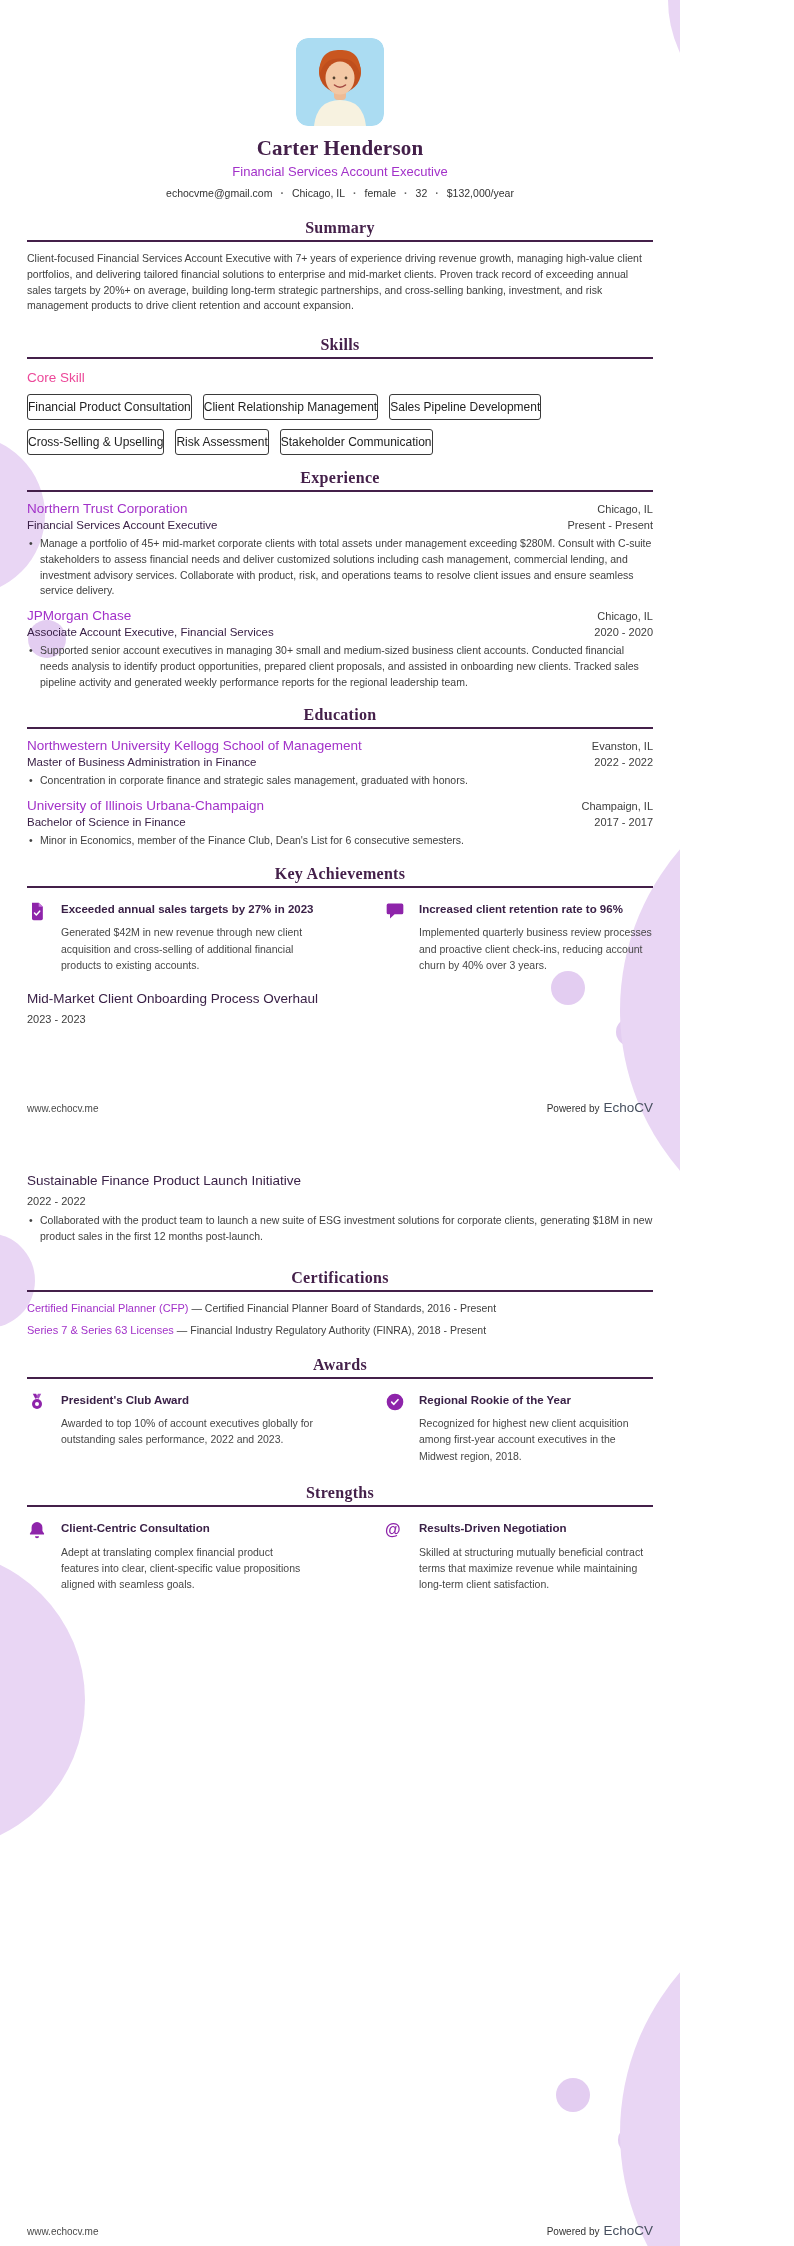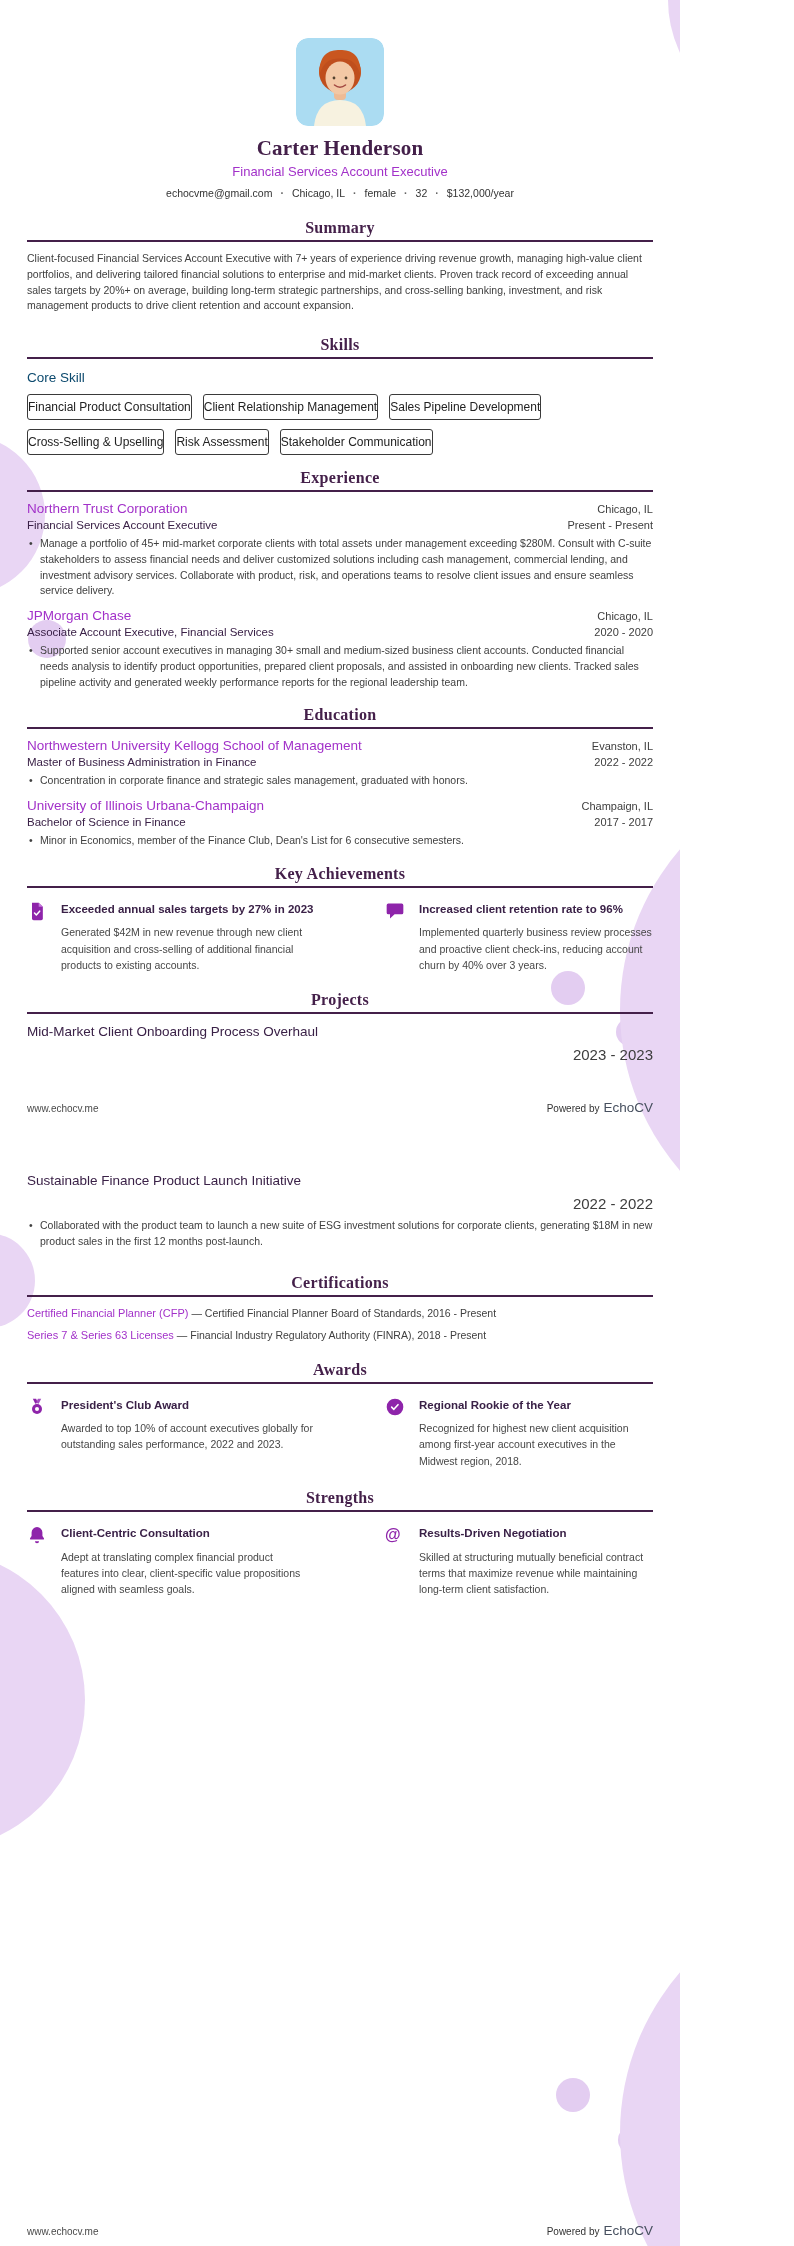--- a/index.html
+++ b/index.html
@@ -34,21 +34,21 @@
   
   .sec { margin-top:18px; }
   .sec-summary { margin-top:20px; } .sec-skills { margin-top:22px; }
   .sec-exp { margin-top:14px; } .sec-edu { margin-top:16px; }
   .sec-ach { margin-top:16px; } .sec-proj { margin-top:18px; }
   .sec-head { border-bottom:2px solid #44204a; padding-bottom:3px; }
   .sec-head h2 { margin:0; text-align:center; font-family:"Liberation Serif", serif; font-size:16px; font-weight:700; color:#44204a; letter-spacing:.3px; }
   .sec p.body { margin:9px 0 0; font-size:10.5px; line-height:1.5; color:#404040; }
 
   
-  .group-label { margin-top:11px; font-size:13.5px; color:#0c4a6e; }
+  .group-label { margin-top:11px; font-size:13.5px; color:#ec4899; }
   .chips { display:flex; flex-wrap:wrap; gap:9px 11px; margin-top:9px; }
   .chip { border:1px solid #3a3a3a; border-radius:3px; padding:5px 0; font-size:12px; color:#222; background:#fff; }
 
   
   .entry { margin-top:9px; }
   .entry-top { display:flex; justify-content:space-between; align-items:baseline; }
   .org { font-size:13.5px; color:#a231c9; }
   .loc { font-size:11px; color:#3d3d3d; }
   .entry-sub { display:flex; justify-content:space-between; align-items:baseline; margin-top:3px; }
   .role { font-size:11.5px; color:#3a2147; }
@@ -61,21 +61,21 @@
   .cards { display:grid; grid-template-columns:358px 1fr; margin-top:13px; }
   .card { display:flex; gap:14px; align-items:flex-start; }
   .card-icon { flex:none; width:20px; height:20px; }
   .at-glyph { display:inline-block; font-size:16px; font-weight:700; color:#8e24aa; line-height:20px; }
   .card-title { font-size:11.5px; font-weight:700; color:#3a2147; line-height:1.45; max-width:300px; }
   .card-text { margin-top:7px; font-size:10.5px; line-height:1.55; color:#474747; max-width:252px; }
 
   
   .proj { margin-top:10px; }
   .proj-name { font-size:13.5px; color:#3a2147; }
-  .proj-dates { text-align:right; font-size:15px; color:#3d3d3d; margin-top:7px; }
+  .proj-dates { text-align:left; font-size:11px; color:#3d3d3d; margin-top:7px; }
   .proj ul.bullets { margin-top:6px; }
 
   
   .cert-line { margin-top:10px; font-size:11px; }
   .cert-name { color:#a231c9; }
   .cert-detail { color:#404040; font-size:10.5px; }
 
   
   .page-footer { position:absolute; left:27px; right:27px; bottom:7px; display:flex; justify-content:space-between; align-items:baseline; z-index:3; }
   .site { font-size:10px; color:#4a4a4a; text-decoration:none; }
@@ -224,23 +224,20 @@
                 </svg></span>
             <div class="card-body">
               <div class="card-title">Increased client retention rate to 96%</div>
               <div class="card-text">Implemented quarterly business review processes and proactive client check-ins, reducing account churn by 40% over 3 years.</div>
             </div>
           </div>
         </div>
       </div>
 
       <div class="sec sec-proj">
-        <div class="sec-head">
-            <h2>Projects</h2>
-          </div>
         <div class="proj">
           <div class="proj-name">Mid-Market Client Onboarding Process Overhaul</div>
           <div class="proj-dates">2023 - 2023</div>
         </div>
       </div>
     </div>
 
     <div class="page-footer">
       <a class="site" href="#">www.echocv.me</a>
       <span><span class="powered">Powered by</span><a class="brand" href="#">EchoCV</a></span>

